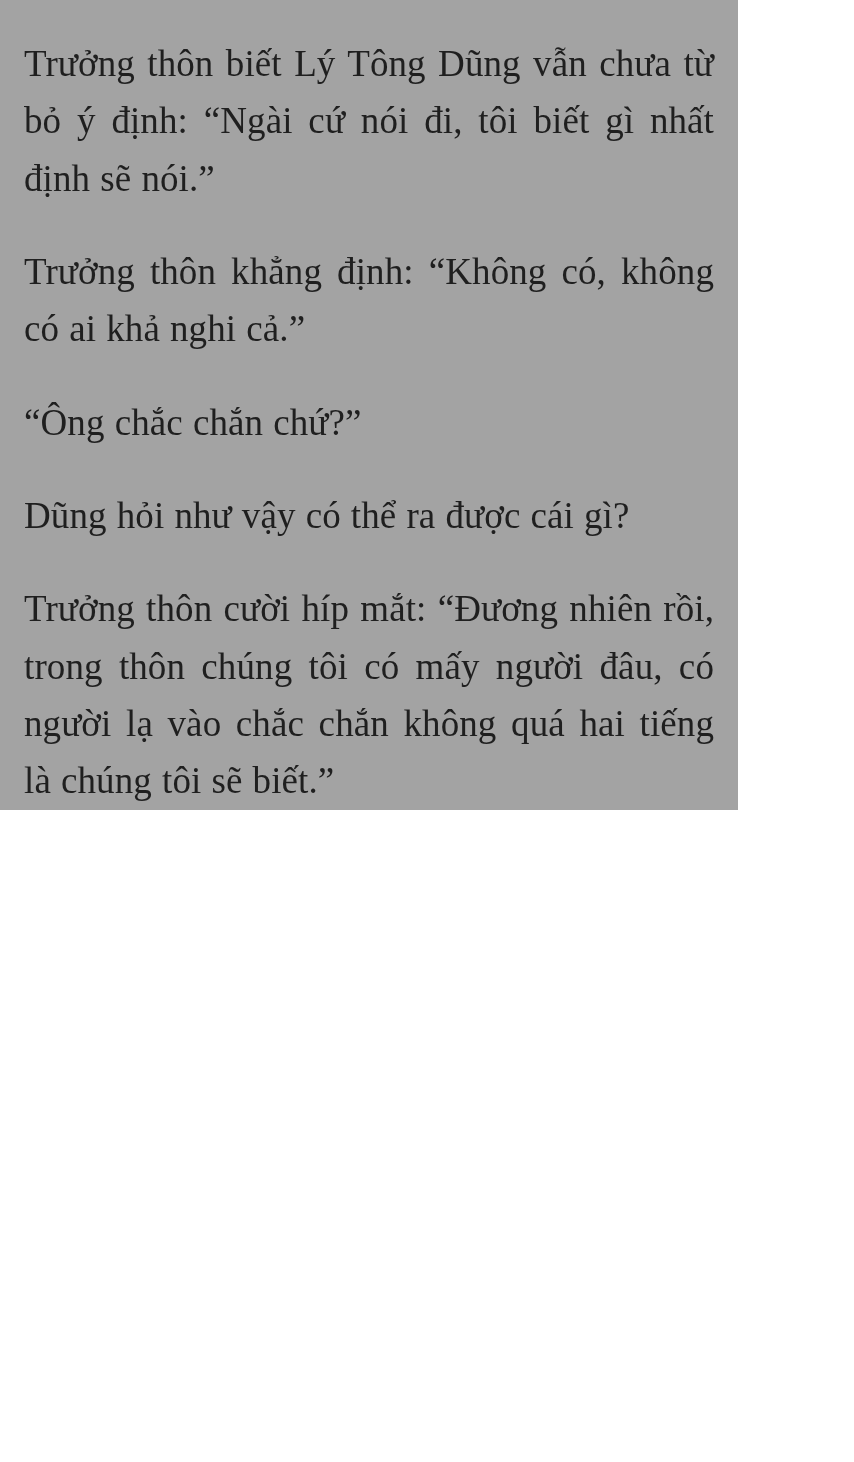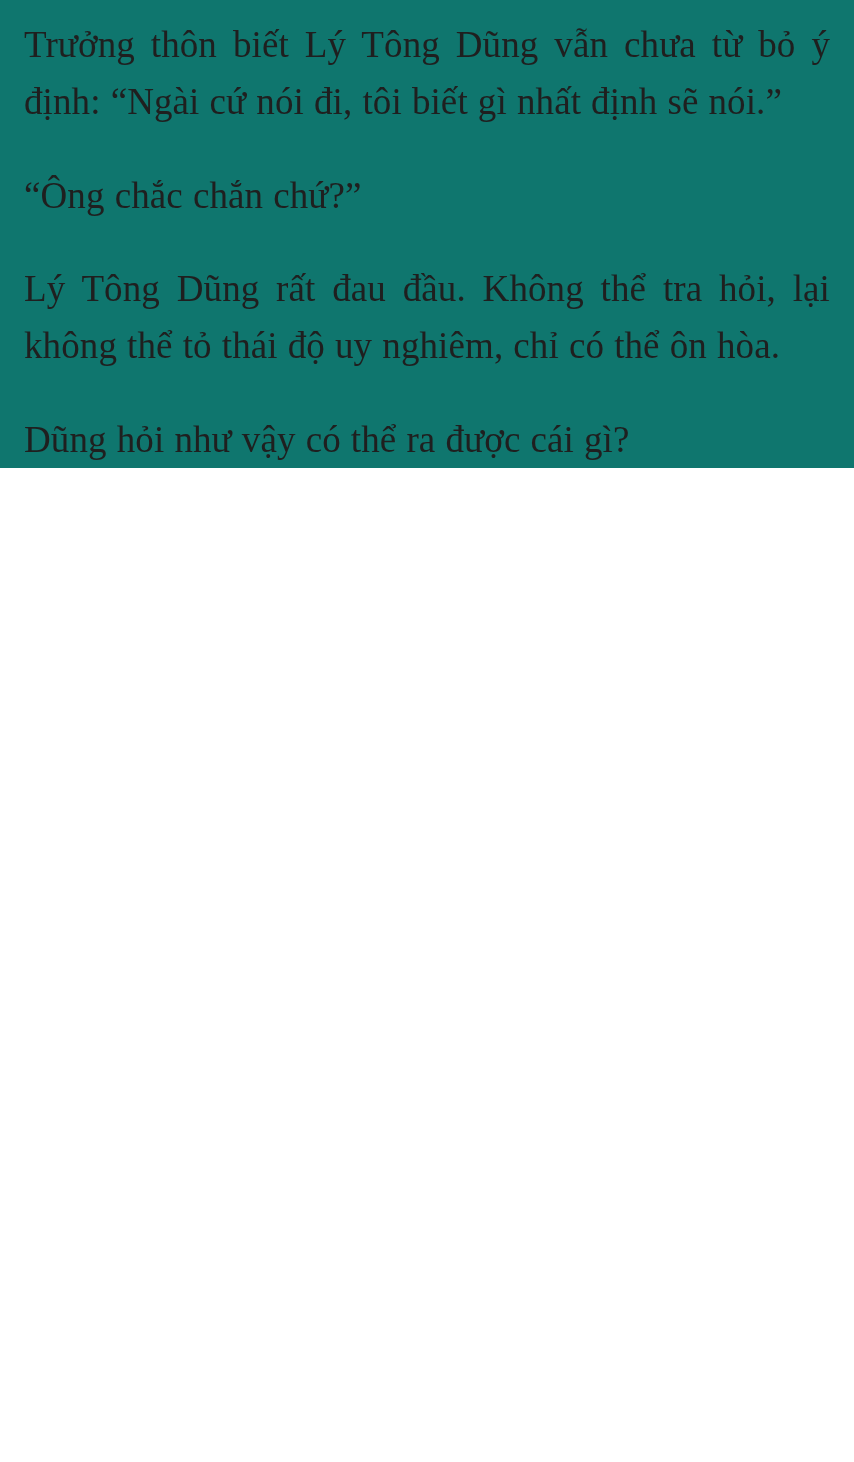--- a/index.html
+++ b/index.html
@@ -8,23 +8,23 @@
     background: #ffffff;
   }
   body {
     width: 854px;
     min-height: 1462px;
     font-family: "Liberation Serif", "DejaVu Serif", serif;
     color: #1a1a1a;
   }
   .reader {
     box-sizing: border-box;
-    width: 854px;
-    padding: 16px 24px 0 24px;
-    background: #0f766e;
+    width: 738px;
+    padding: 35px 24px 0 24px;
+    background: #a3a3a3;
   }
   .reader p {
     margin: 0 0 36px 0;
     font-size: 37px;
     line-height: 1.55;
     text-align: justify;
     text-justify: inter-word;
     letter-spacing: 0.1px;
     color: #1f1f1f;
     word-spacing: 0.02em;
@@ -35,16 +35,17 @@
   
   .reader p.clipped {
     overflow: hidden;
   }
 </style>
 </head>
 <body>
 
 <div class="reader">
   <p>Trưởng thôn biết Lý Tông Dũng vẫn chưa từ bỏ ý định: “Ngài cứ nói đi, tôi biết gì nhất định sẽ nói.”</p>
+  <p>Trưởng thôn khẳng định: “Không có, không có ai khả nghi cả.”</p>
   <p>“Ông chắc chắn chứ?”</p>
-  <p>Lý Tông Dũng rất đau đầu. Không thể tra hỏi, lại không thể tỏ thái độ uy nghiêm, chỉ có thể ôn hòa.</p>
   <p>Dũng hỏi như vậy có thể ra được cái gì?</p>
+  <p>Trưởng thôn cười híp mắt: “Đương nhiên rồi, trong thôn chúng tôi có mấy người đâu, có người lạ vào chắc chắn không quá hai tiếng là chúng tôi sẽ biết.”</p>
 </div>
 
 </body></html>

